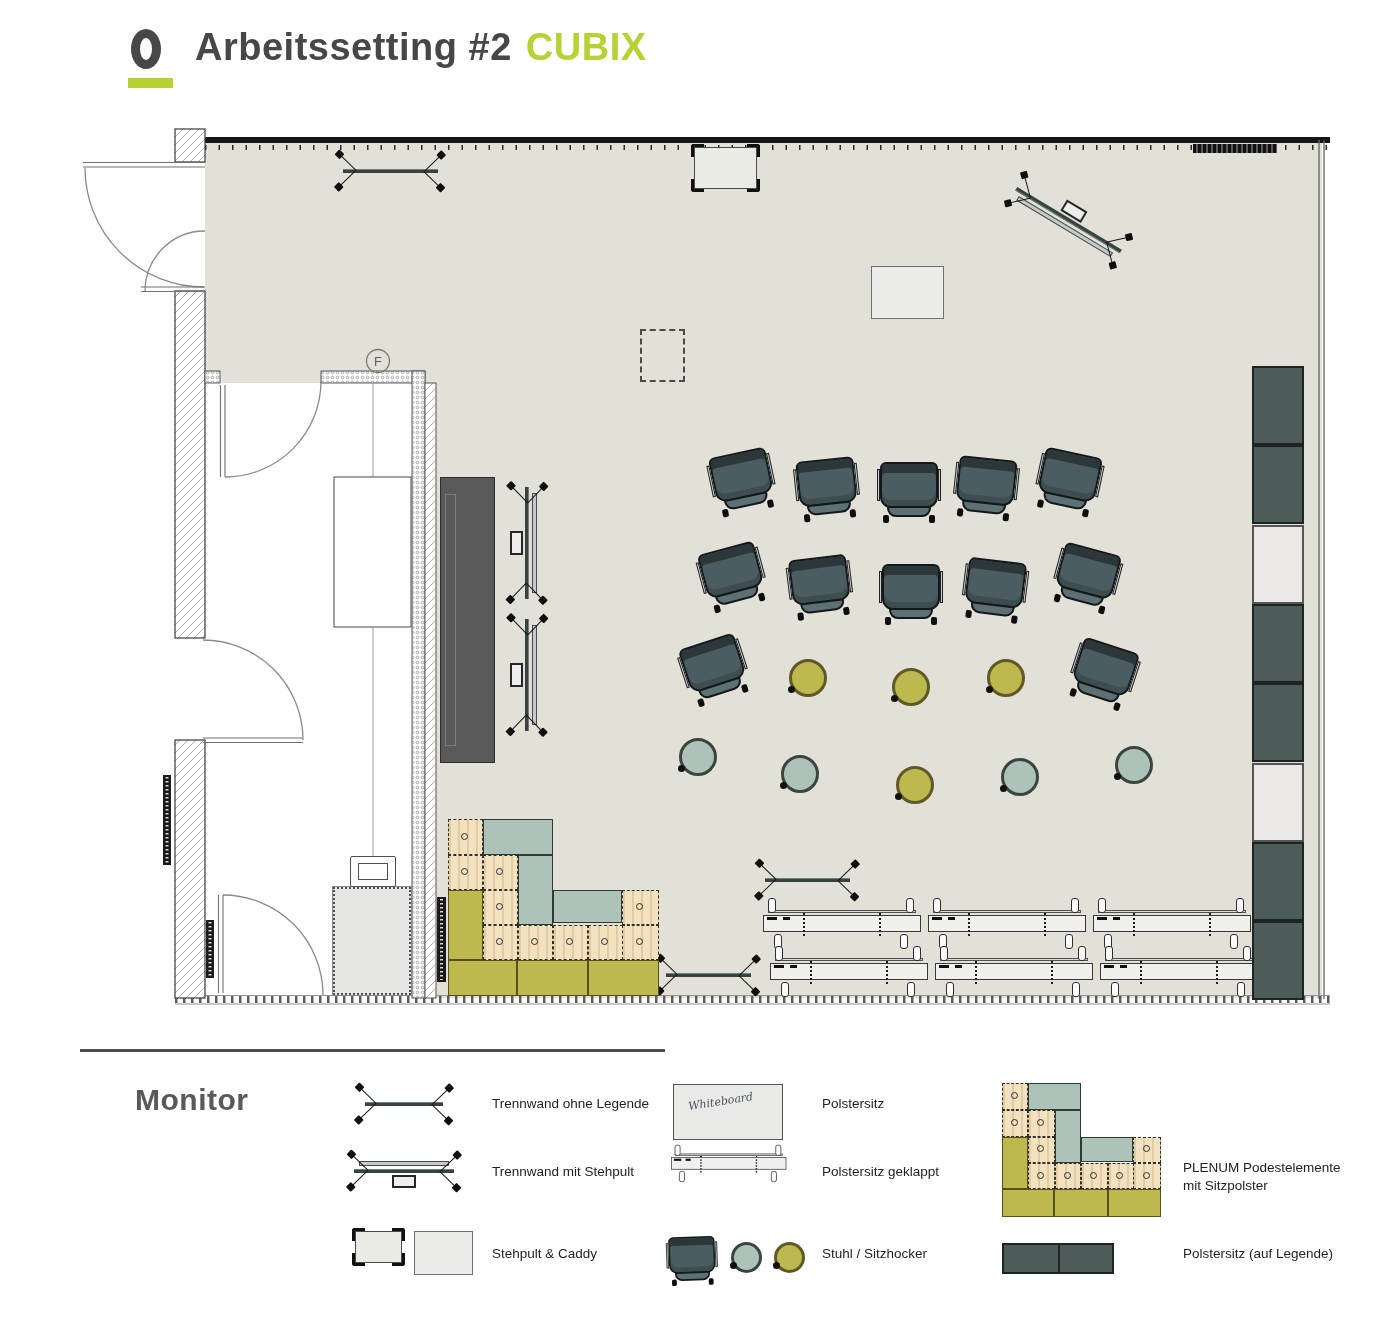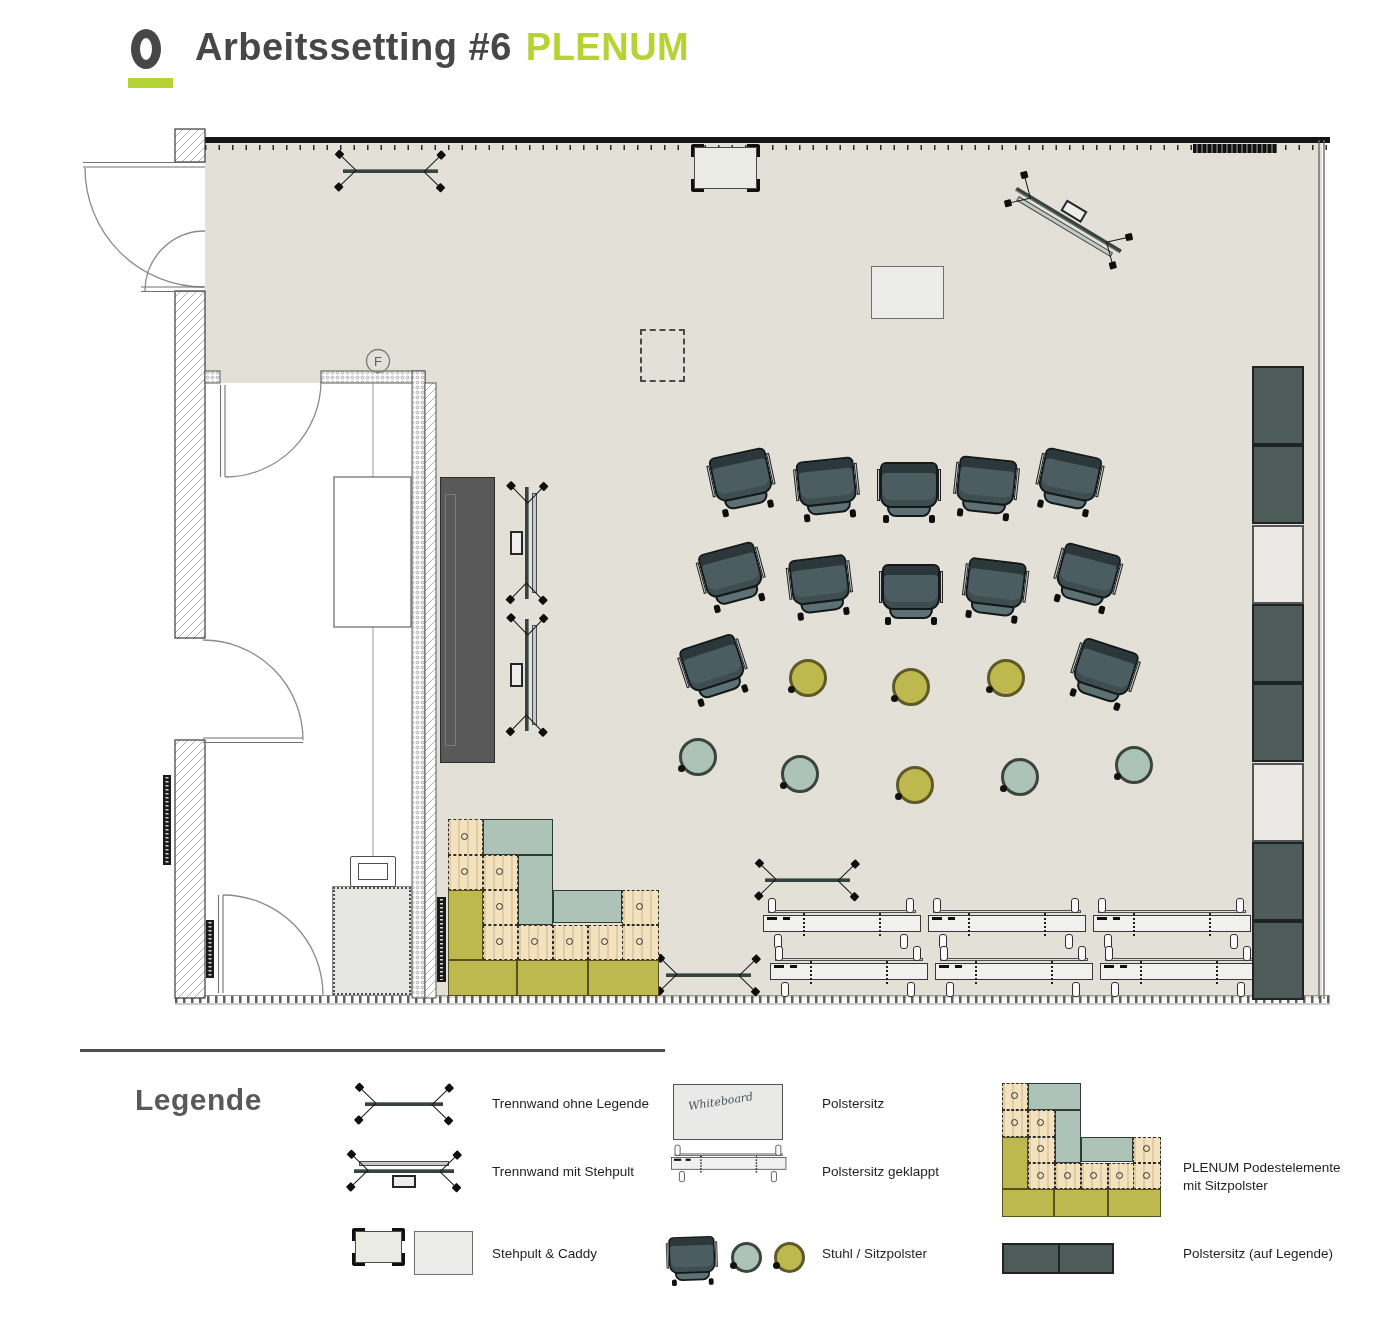--- a/index.html
+++ b/index.html
@@ -100,21 +100,21 @@
   .wbnote{position:absolute;left:14px;top:10px;font-family:"DejaVu Serif", serif;font-style:italic;font-size:11px;color:#49525e;transform:rotate(-9deg);white-space:nowrap;}
 </style>
 </head>
 <body>
 
 <div id="canvas">
 
   <div class="logo-o"></div>
   <div class="logo-bar"></div>
   <div class="page-title">
-    <span>Arbeitssetting #6</span><span class="hl">PLENUM</span>
+    <span>Arbeitssetting #2</span><span class="hl">CUBIX</span>
   </div>
 
   <div class="floor-main"></div>
   <div class="inner-room"></div>
 
   <svg id="linework" width="1400" height="1317">
     <defs>
       <pattern id="hatch" width="8" height="8" patternUnits="userSpaceOnUse">
         <rect width="8" height="8" fill="#ffffff"></rect>
         <line x1="0" y1="8" x2="8" y2="0" stroke="#a5a5a5" stroke-width="0.9"></line>
@@ -498,28 +498,28 @@
       <div class="tile-wood" style="left: 1081.28px; top: 1163.03px; width: 26.425px; height: 26.425px;"></div>
       <div class="tile-wood" style="left: 1107.7px; top: 1163.03px; width: 26.425px; height: 26.425px;"></div>
       <div class="tile-wood" style="left: 1133.37px; top: 1163.03px; width: 27.935px; height: 26.425px;"></div>
       <div class="tile-olive" style="left: 1002px; top: 1189.45px; width: 52.095px; height: 27.18px;"></div>
       <div class="tile-olive" style="left: 1054.1px; top: 1189.45px; width: 53.605px; height: 27.18px;"></div>
       <div class="tile-olive" style="left: 1107.7px; top: 1189.45px; width: 53.605px; height: 27.18px;"></div>
       <div class="polsitz" style="left: 1002px; top: 1243px;"></div>
     </div>
 
   <div class="legend-rule"></div>
-  <div class="legend-heading">Legende</div>
+  <div class="legend-heading">Monitor</div>
 
   <span class="lg-label" style="left:492px;top:1096px;">Trennwand ohne Legende</span>
   <span class="lg-label" style="left:492px;top:1164px;">Trennwand mit Stehpult</span>
   <span class="lg-label" style="left:492px;top:1246px;">Stehpult &amp; Caddy</span>
 
   <div class="lg-table">
     <span class="wbnote">Whiteboard</span>
   </div>
   <span class="lg-label" style="left:822px;top:1096px;">Polstersitz</span>
   <span class="lg-label" style="left:822px;top:1164px;">Polstersitz geklappt</span>
-  <span class="lg-label" style="left:822px;top:1246px;">Stuhl / Sitzpolster</span>
+  <span class="lg-label" style="left:822px;top:1246px;">Stuhl / Sitzhocker</span>
 
   <span class="lg-label" style="left:1183px;top:1159px;width:160px;line-height:18px;">PLENUM Podestelemente mit Sitzpolster</span>
   <span class="lg-label" style="left:1183px;top:1246px;">Polstersitz (auf Legende)</span>
 </div>
 
 </body></html>

